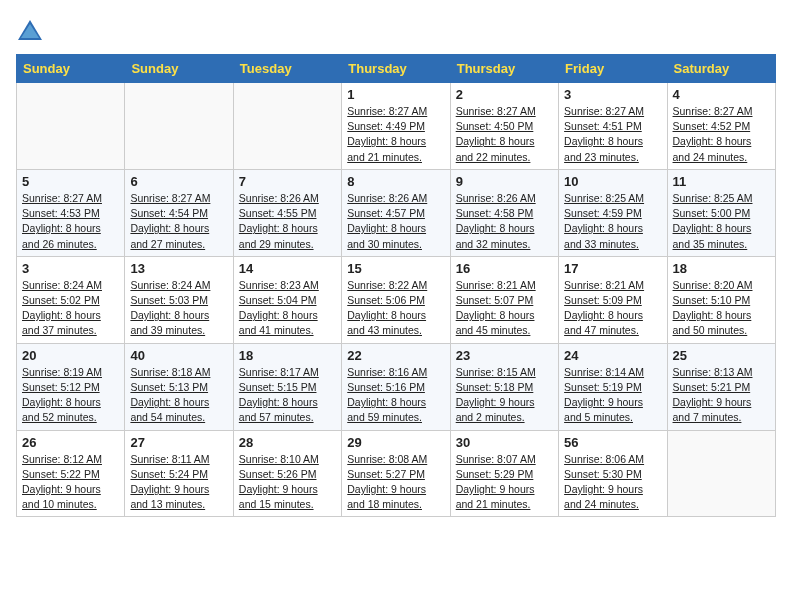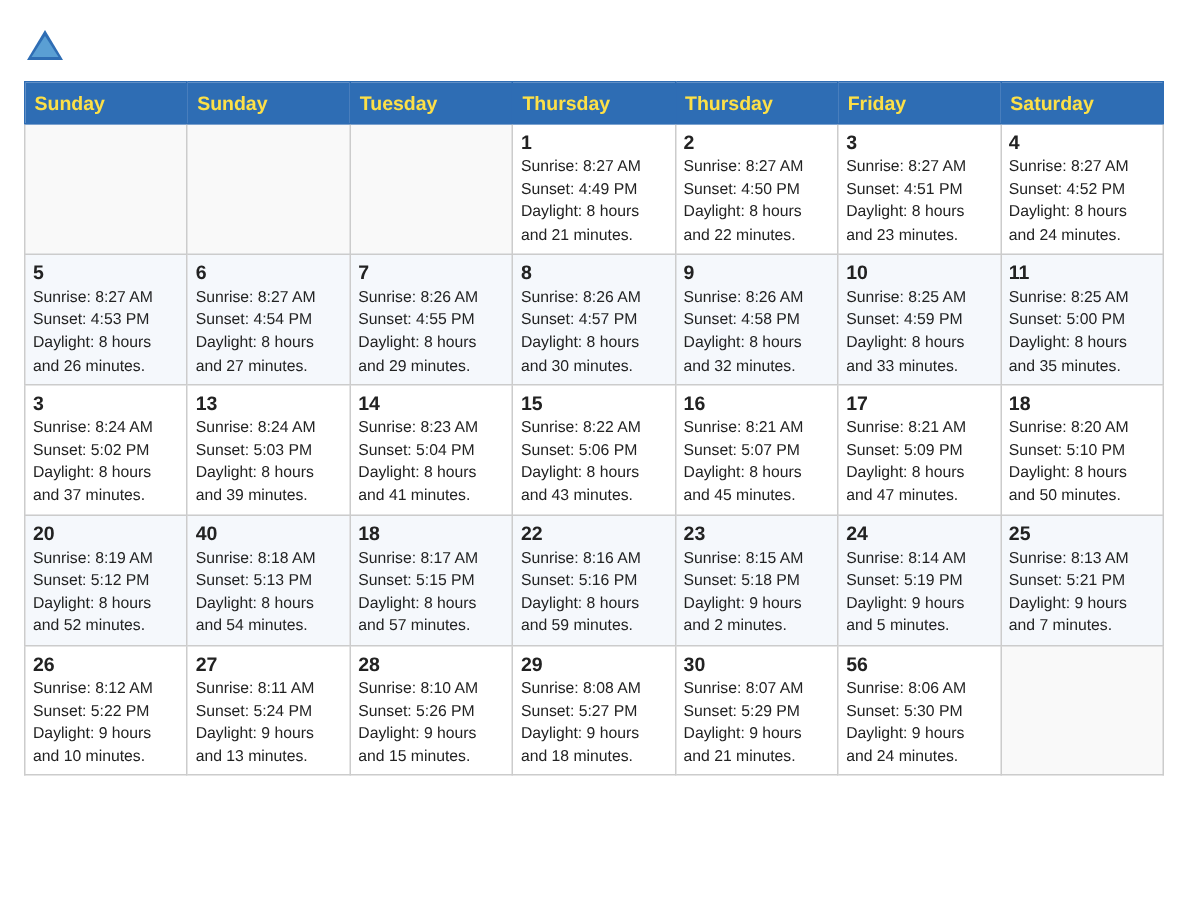--- a/index.html
+++ b/index.html
@@ -82,20 +82,21 @@
     .day-number {
       font-size: 13px;
       font-weight: bold;
       display: block;
       margin-bottom: 2px;
     }
     .day-info {
       font-size: 10.5px;
       color: #222;
       line-height: 1.45;
+      text-decoration: underline;
     }
     .empty-cell {
       background: #f9f9f9 !important;
     }
   </style>
 </head>
 <body>
 
 <div class="header">
   <div class="logo">

